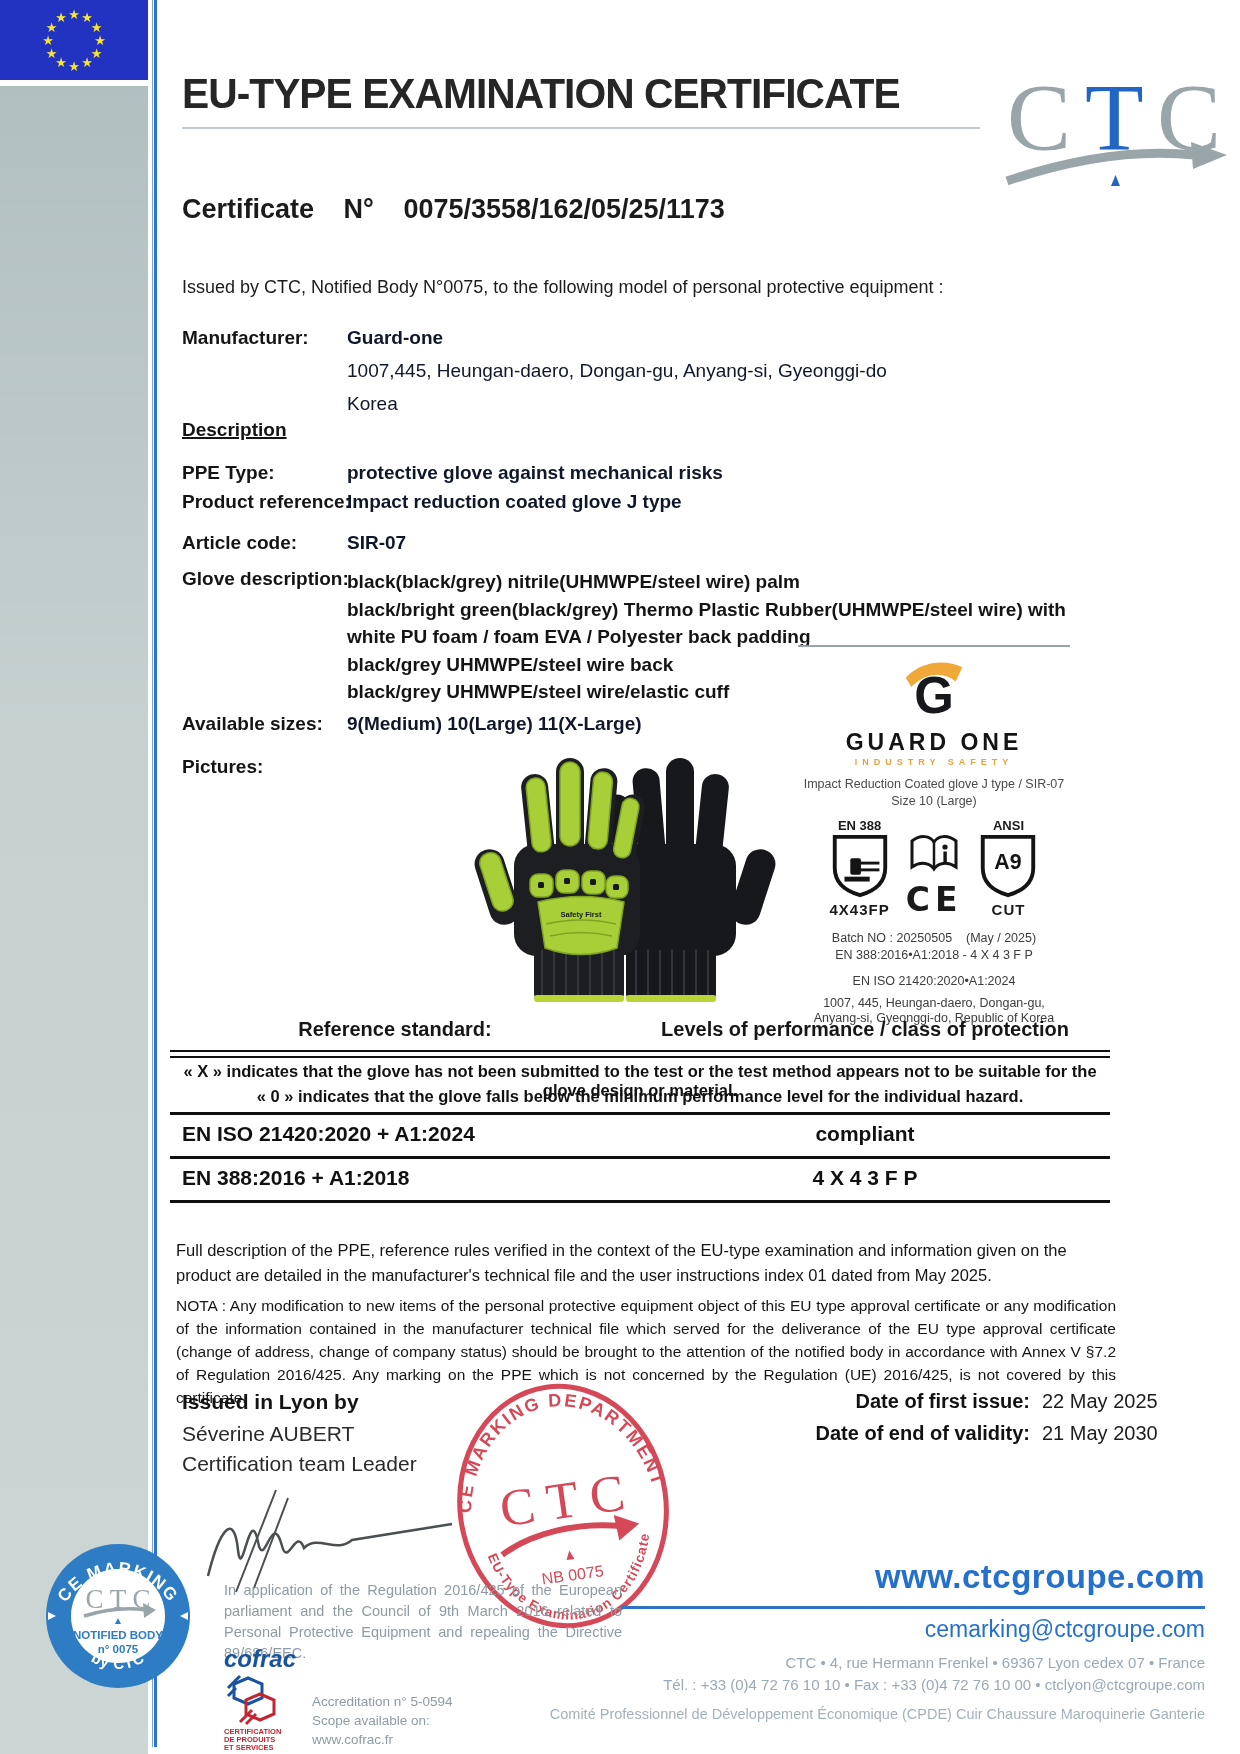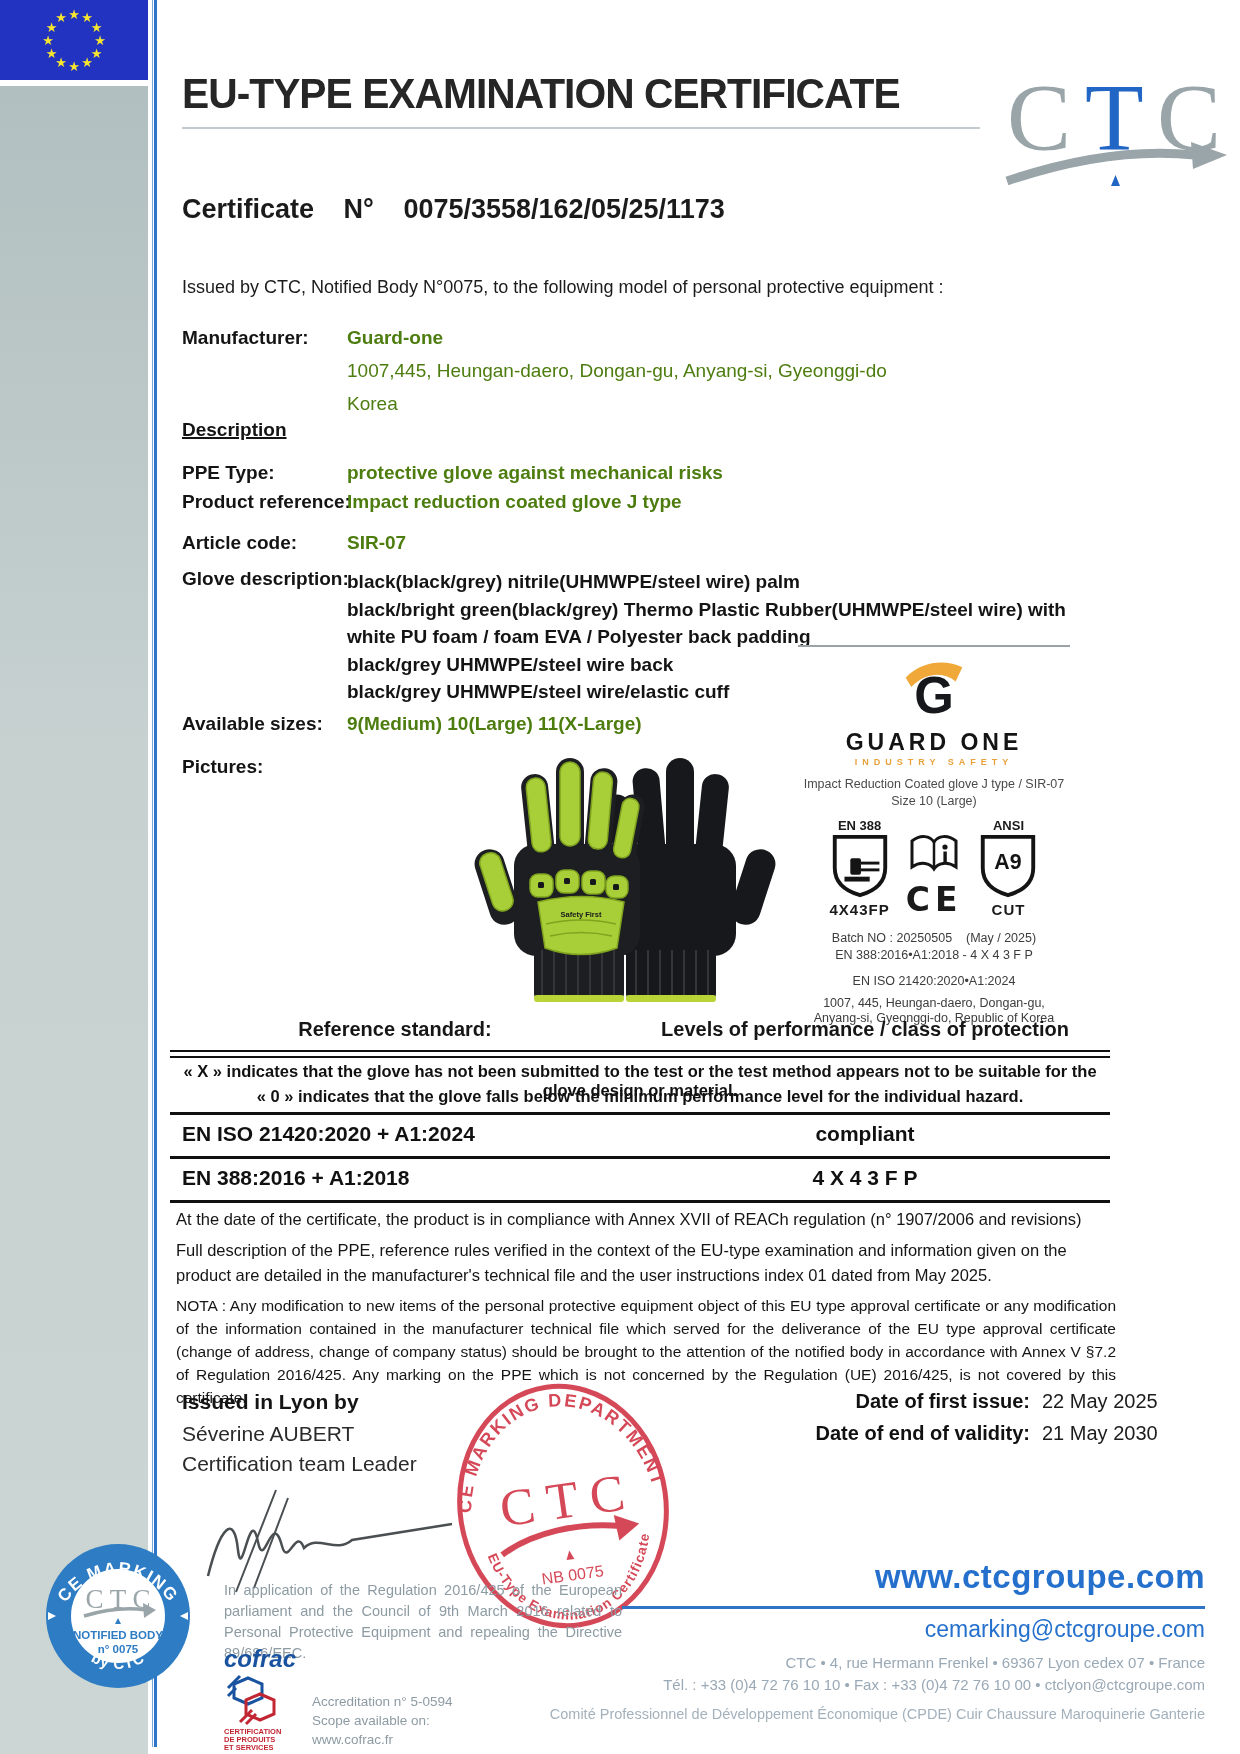--- a/index.html
+++ b/index.html
@@ -17,21 +17,21 @@
          letter-spacing:-1px;white-space:nowrap;transform:scaleX(.97);transform-origin:left;}
   .title-rule{position:absolute;left:182px;top:127px;width:798px;height:2px;background:#c2cbd0;}
   .subtitle{position:absolute;left:182px;top:135px;width:800px;font-size:15.5px;line-height:17.5px;color:#9ba9ae;}
 
   .cert-line{position:absolute;left:182px;top:194px;font-size:27px;font-weight:bold;color:#1b1b1b;}
   .cert-line span{margin-right:22px;}
   .issued-line{position:absolute;left:182px;top:277px;font-size:18px;color:#1b1b1b;}
 
   
   .lbl{position:absolute;left:182px;font-size:19px;font-weight:bold;color:#141414;white-space:nowrap;}
-  .val{position:absolute;left:347px;font-size:19px;color:#4d7c0f;white-space:nowrap;}
+  .val{position:absolute;left:347px;font-size:19px;color:#0f172a;white-space:nowrap;}
   .bold{font-weight:bold;}
   .underline{text-decoration:underline;text-decoration-thickness:2px;}
   .desc-lines{position:absolute;left:347px;top:568px;font-size:19px;font-weight:bold;line-height:27.5px;color:#141414;}
 
   
   .prod-label{position:absolute;left:795px;top:645px;width:278px;text-align:center;}
   .prod-rule{border-top:2px solid #9aa4a8;width:272px;margin:0 auto;}
   .brand{margin-top:4px;font-size:23px;font-weight:bold;letter-spacing:4px;color:#141414;}
   .tagline{font-size:9px;font-weight:bold;letter-spacing:5px;color:#e9a23b;margin-top:1px;}
   .prod-line{margin-top:10px;font-size:12.5px;color:#4a4a4a;}
@@ -257,21 +257,20 @@
   <div class="rule-dbl"></div>
   <div class="note" style="top:1062px;">« X » indicates that the glove has not been submitted to the test or the test method appears not to be suitable for the glove design or material.</div>
   <div class="note" style="top:1087px;">« 0 » indicates that the glove falls below the minimum performance level for the individual hazard.</div>
   <div class="rule-thick" style="top:1112px;"></div>
   <div class="row-std" style="top:1122px;">EN ISO 21420:2020 + A1:2024</div>
   <div class="row-res" style="top:1122px;">compliant</div>
   <div class="rule-thick" style="top:1156px;"></div>
   <div class="row-std" style="top:1166px;">EN 388:2016 + A1:2018</div>
   <div class="row-res" style="top:1166px;">4 X 4 3 F P</div>
   <div class="rule-thick" style="top:1200px;"></div>
-  <div class="reach">At the date of the certificate, the product is in compliance with Annex XVII of REACh regulation (n° 1907/2006 and revisions)</div>
 
   <div class="para" style="top:1238px;">Full description of the PPE, reference rules verified in the context of the EU-type examination and information given on the product are detailed in the manufacturer's technical file and the user instructions index 01 dated from May 2025.</div>
   <div class="nota" style="top:1294px;">NOTA : Any modification to new items of the personal protective equipment object of this EU type approval certificate or any modification of the information contained in the manufacturer technical file which served for the deliverance of the EU type approval certificate (change of address, change of company status) should be brought to the attention of the notified body in accordance with Annex V §7.2 of Regulation 2016/425. Any marking on the PPE which is not concerned by the Regulation (UE) 2016/425, is not covered by this certificate.</div>
 
   <div class="issued-in">Issued in Lyon by</div>
   <div class="signer">Séverine AUBERT</div>
   <div class="role">Certification team Leader</div>
   <div class="date-lbl" style="top:1390px;">Date of first issue:</div>
   <div class="date-val" style="top:1390px;">22 May 2025</div>
   <div class="date-lbl" style="top:1422px;">Date of end of validity:</div>

